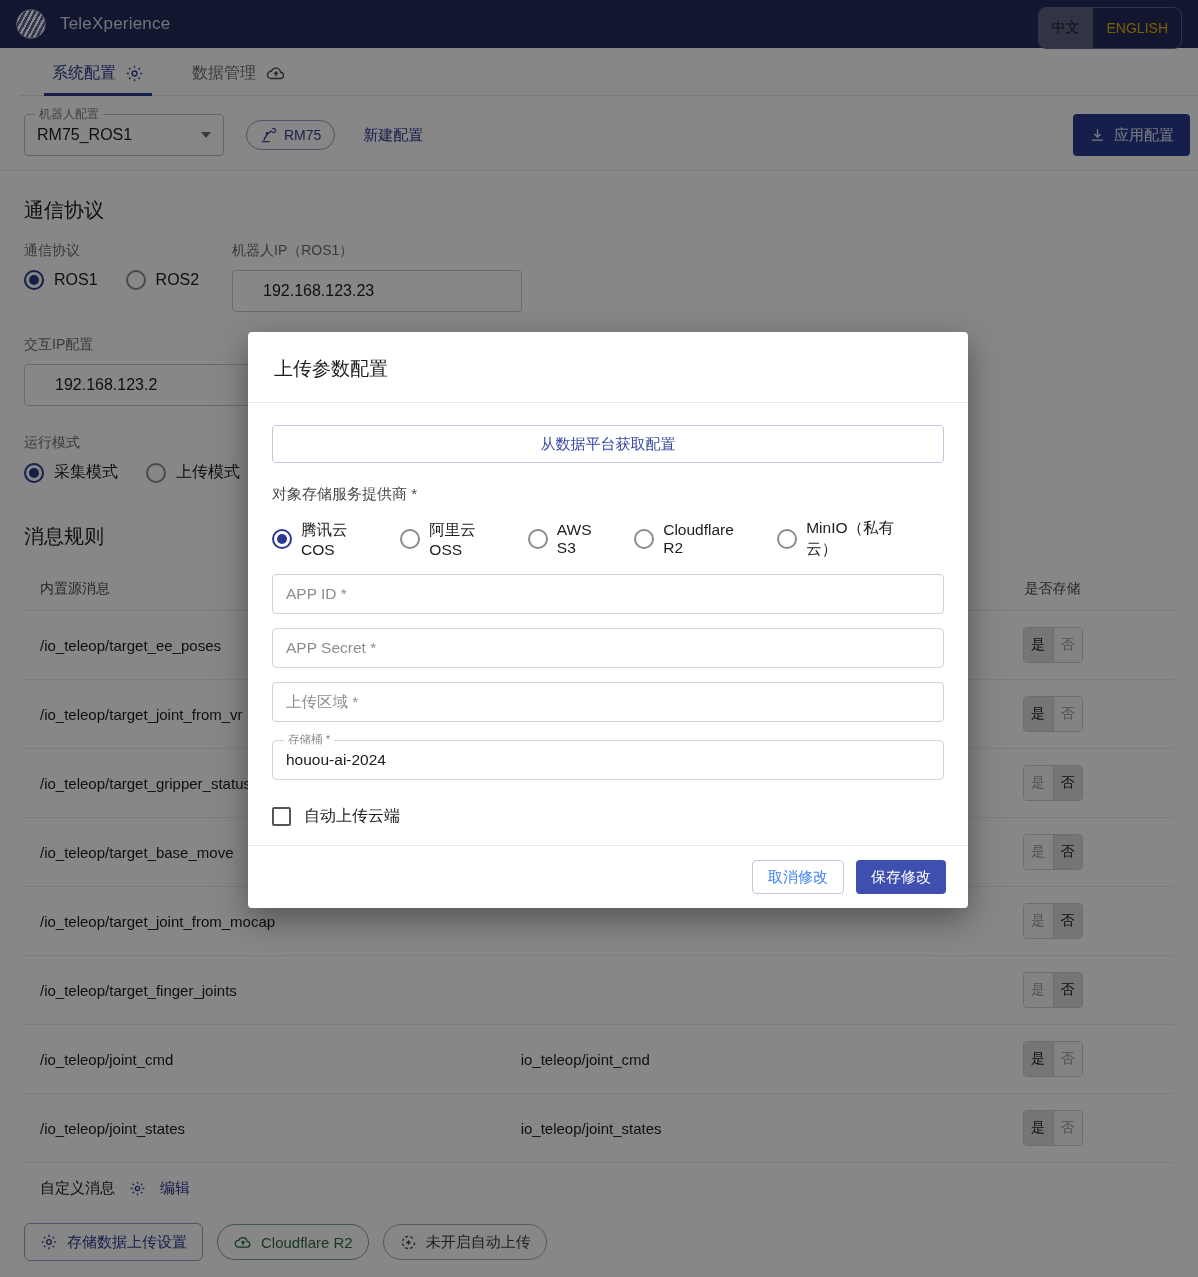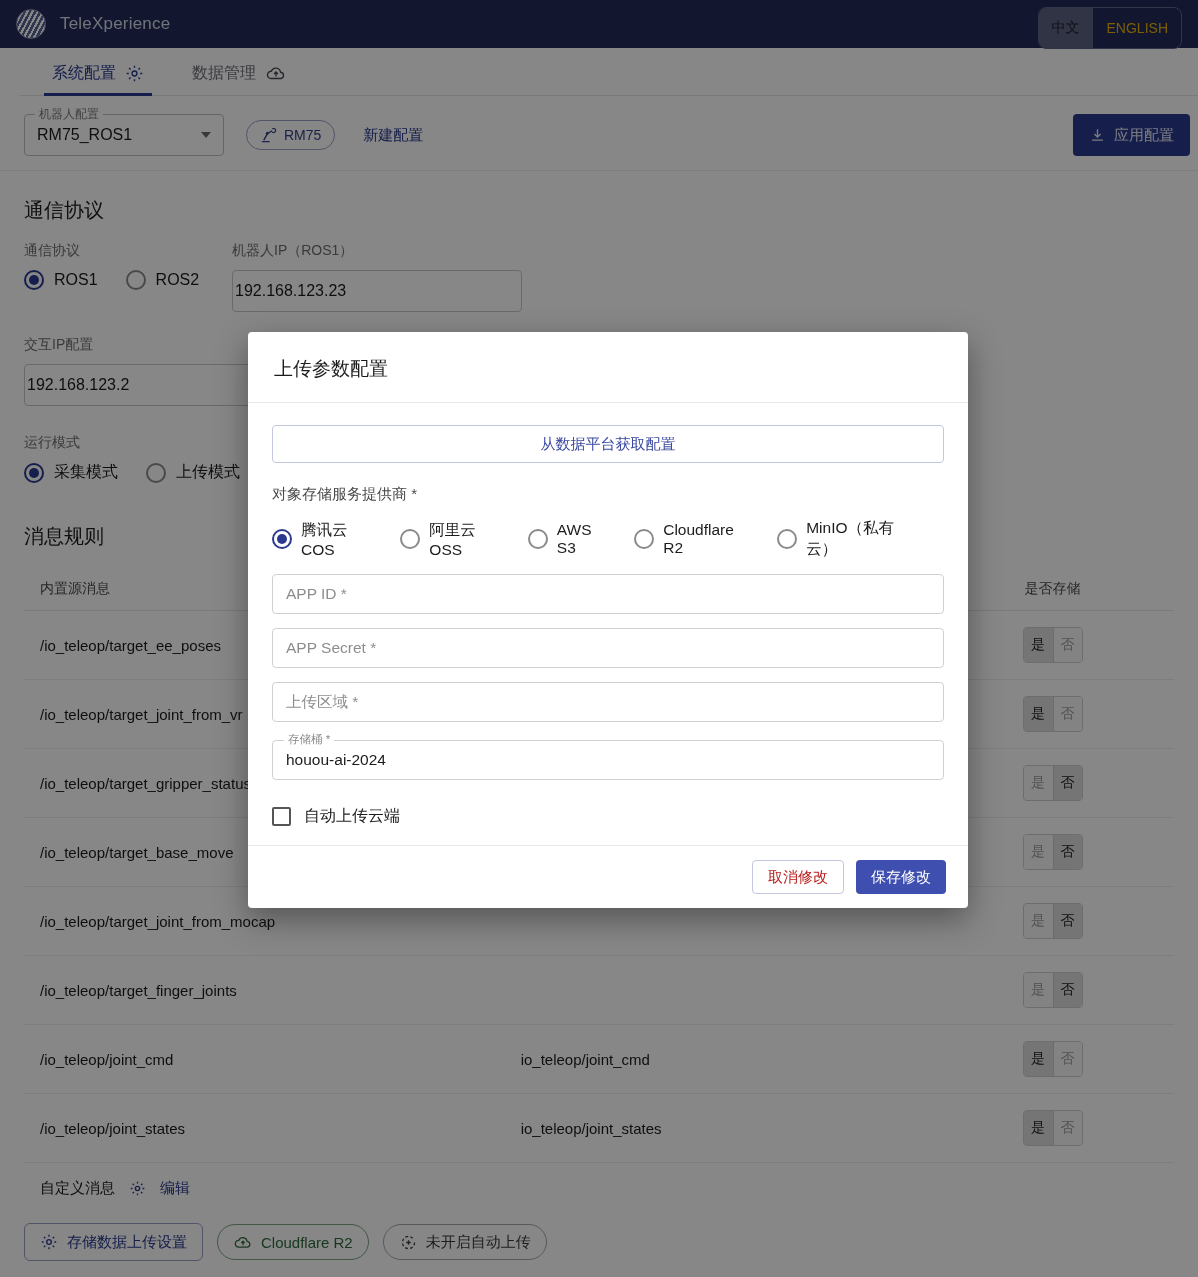--- a/index.html
+++ b/index.html
@@ -106,21 +106,21 @@
   }
   .radio.on { border-color: #2b3a8f; }
   .radio.on:after {
     content: ""; position: absolute; left: 3px; top: 3px;
     width: 10px; height: 10px; border-radius: 50%; background: #2b3a8f;
   }
   .radio-text { font-size: 16px; color: #1c1c1c; margin-right: 18px; }
 
   .text-input {
     height: 42px; border: 1px solid #c8c8c8; border-radius: 4px;
-    display: flex; align-items: center; padding: 0 2px;
+    display: flex; align-items: center; padding: 0 30px;
     font-size: 16px; color: #1c1c1c; background: transparent;
   }
 
   
   .tbl { width: 100%; border-collapse: collapse; font-size: 15px; }
   .tbl th {
     text-align: left; font-weight: normal; font-size: 14px; color: #4a4a4a;
     padding: 12px 16px; border-bottom: 1px solid #e6e6e6;
   }
   .tbl td {
@@ -206,21 +206,21 @@
     width: 19px; height: 19px; border: 2px solid #555; border-radius: 2px;
     display: inline-block; cursor: pointer; flex: none;
   }
   .chk-text { font-size: 16px; color: #1c1c1c; text-align: center; }
   .modal-foot {
     border-top: 1px solid #eaeaea; padding: 14px 22px;
     display: flex; justify-content: flex-end; gap: 12px;
   }
   .btn-cancel {
     height: 34px; padding: 0 15px; border: 1px solid #c3c8e0; border-radius: 4px;
-    background: #fff; color: #b91c1c; font-size: 15px; cursor: pointer;
+    background: #fff; color: #3b82f6; font-size: 15px; cursor: pointer;
     font-family: inherit;
   }
   .btn-save {
     height: 34px; padding: 0 15px; border: none; border-radius: 4px;
     background: #3F4FB0; color: #ffffff; font-size: 15px; cursor: pointer;
     font-family: inherit;
   }
 </style>
 </head>
 <body>

